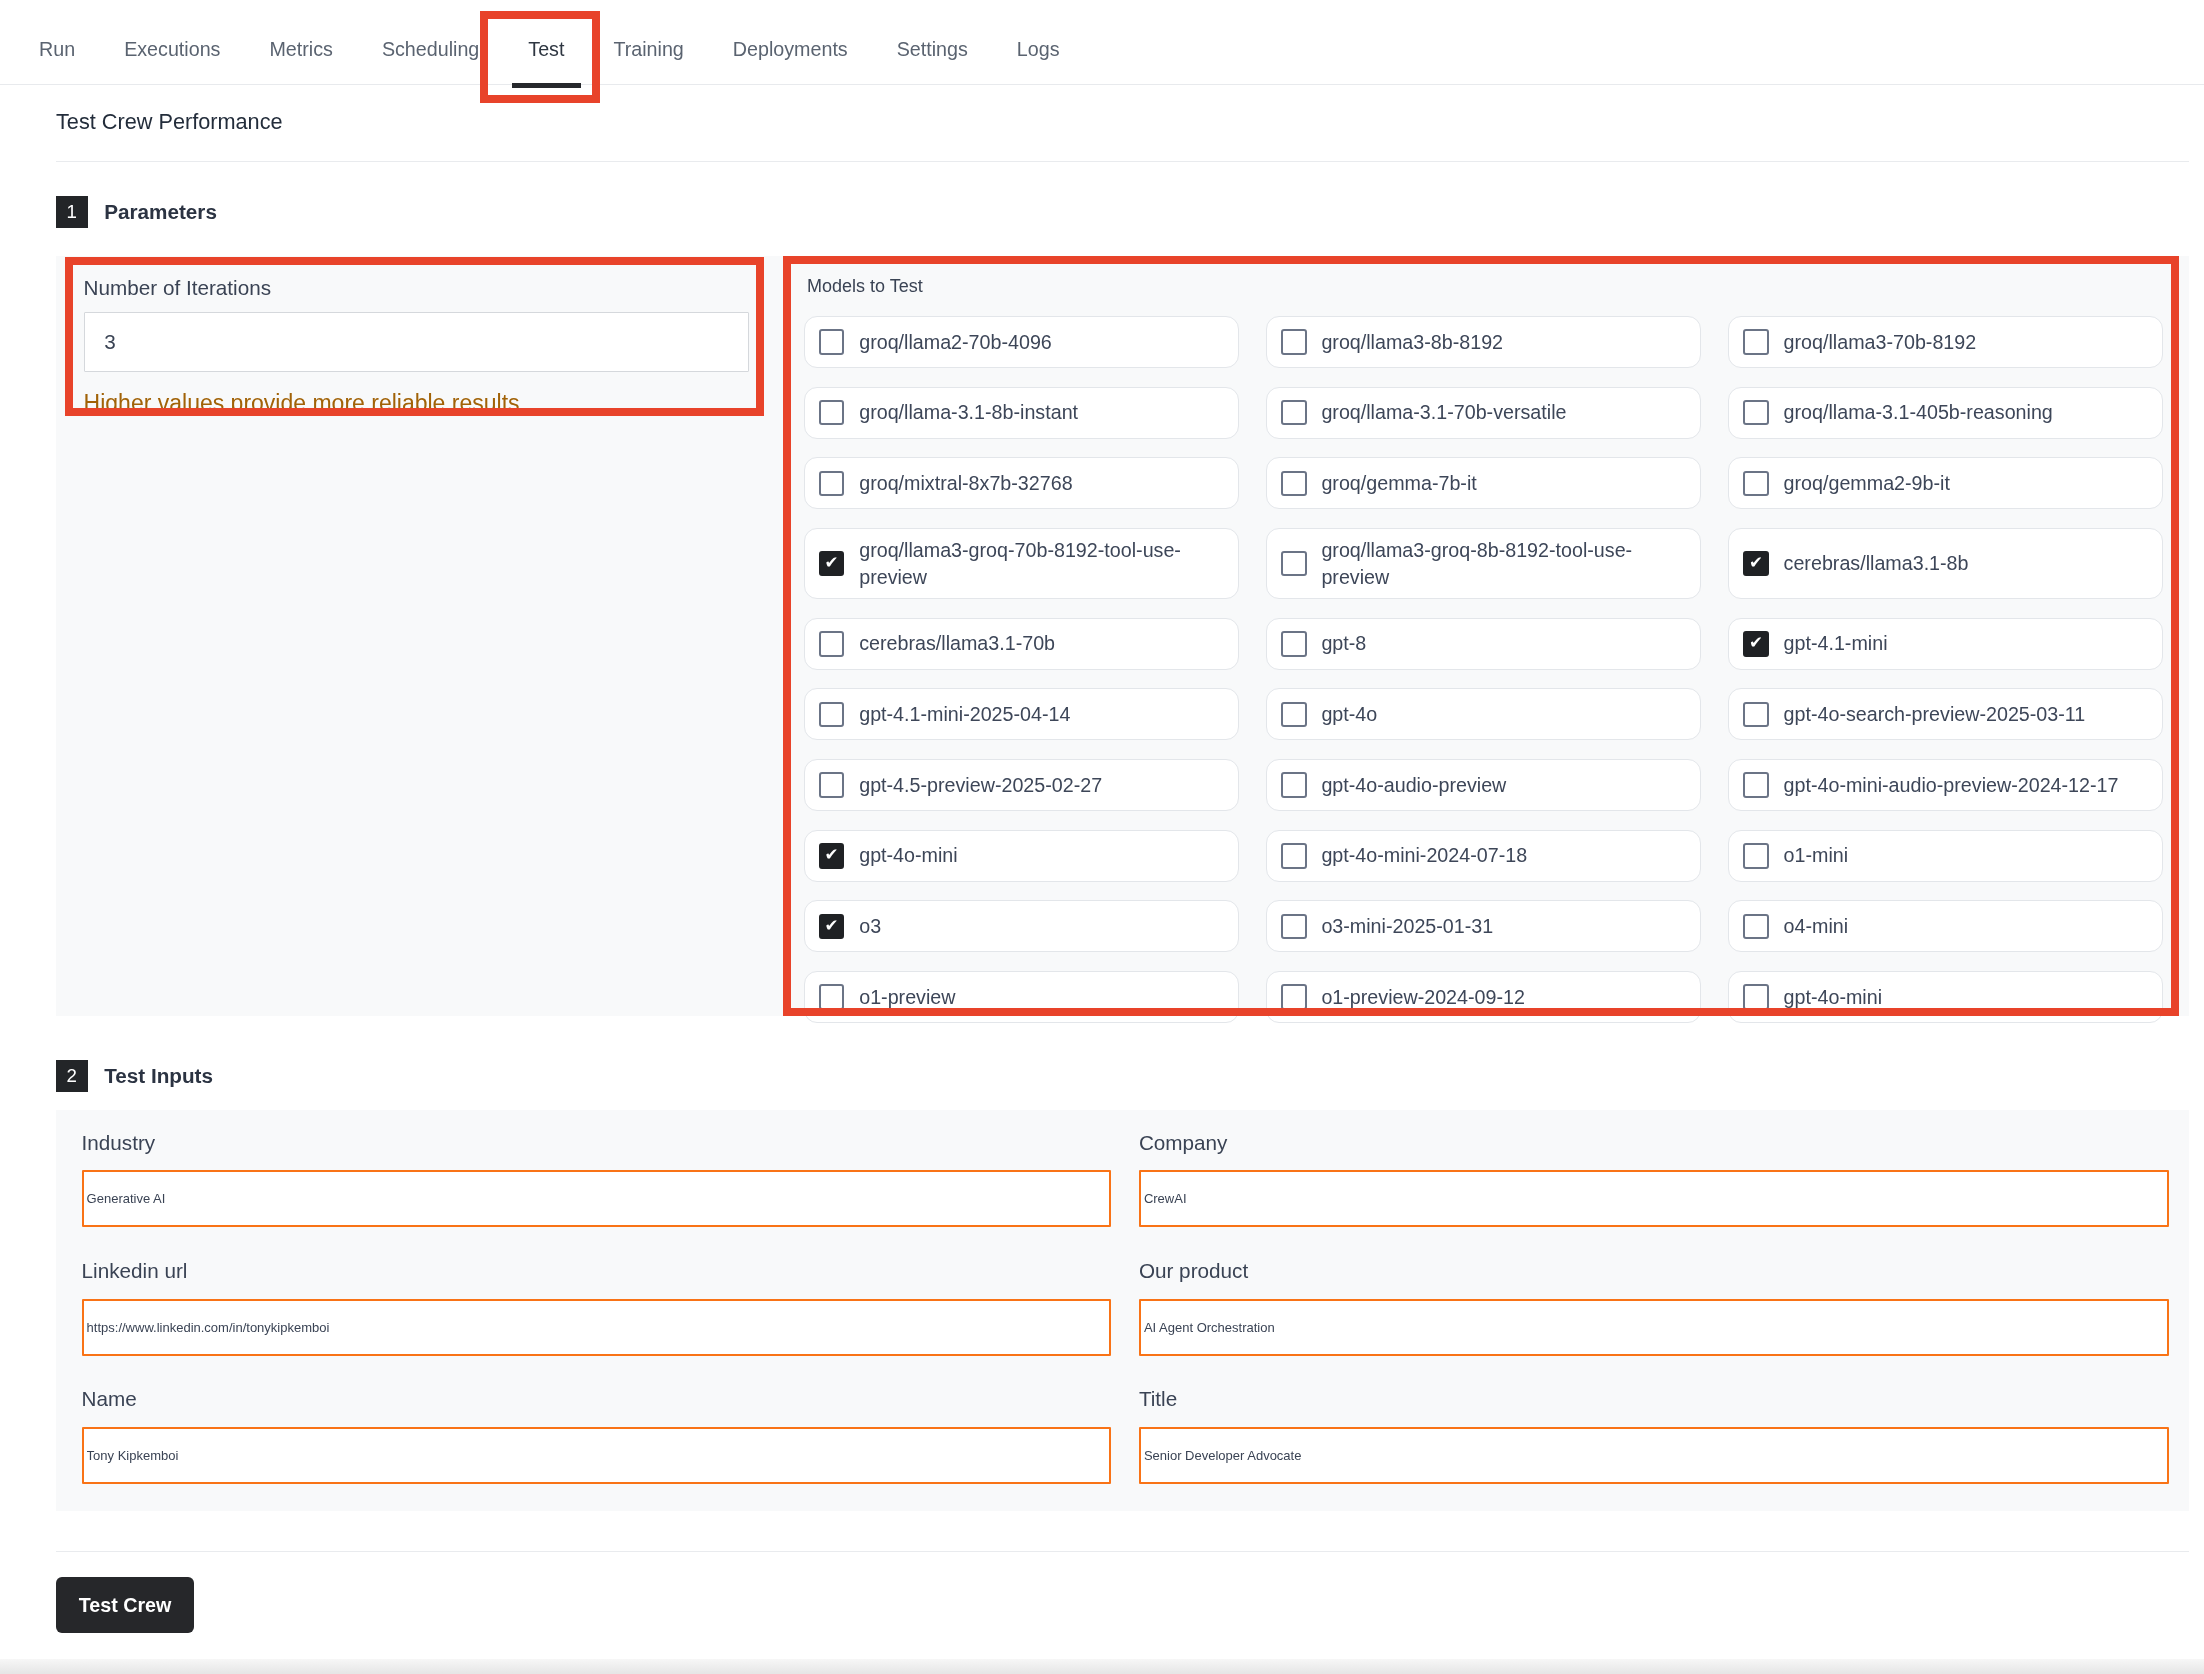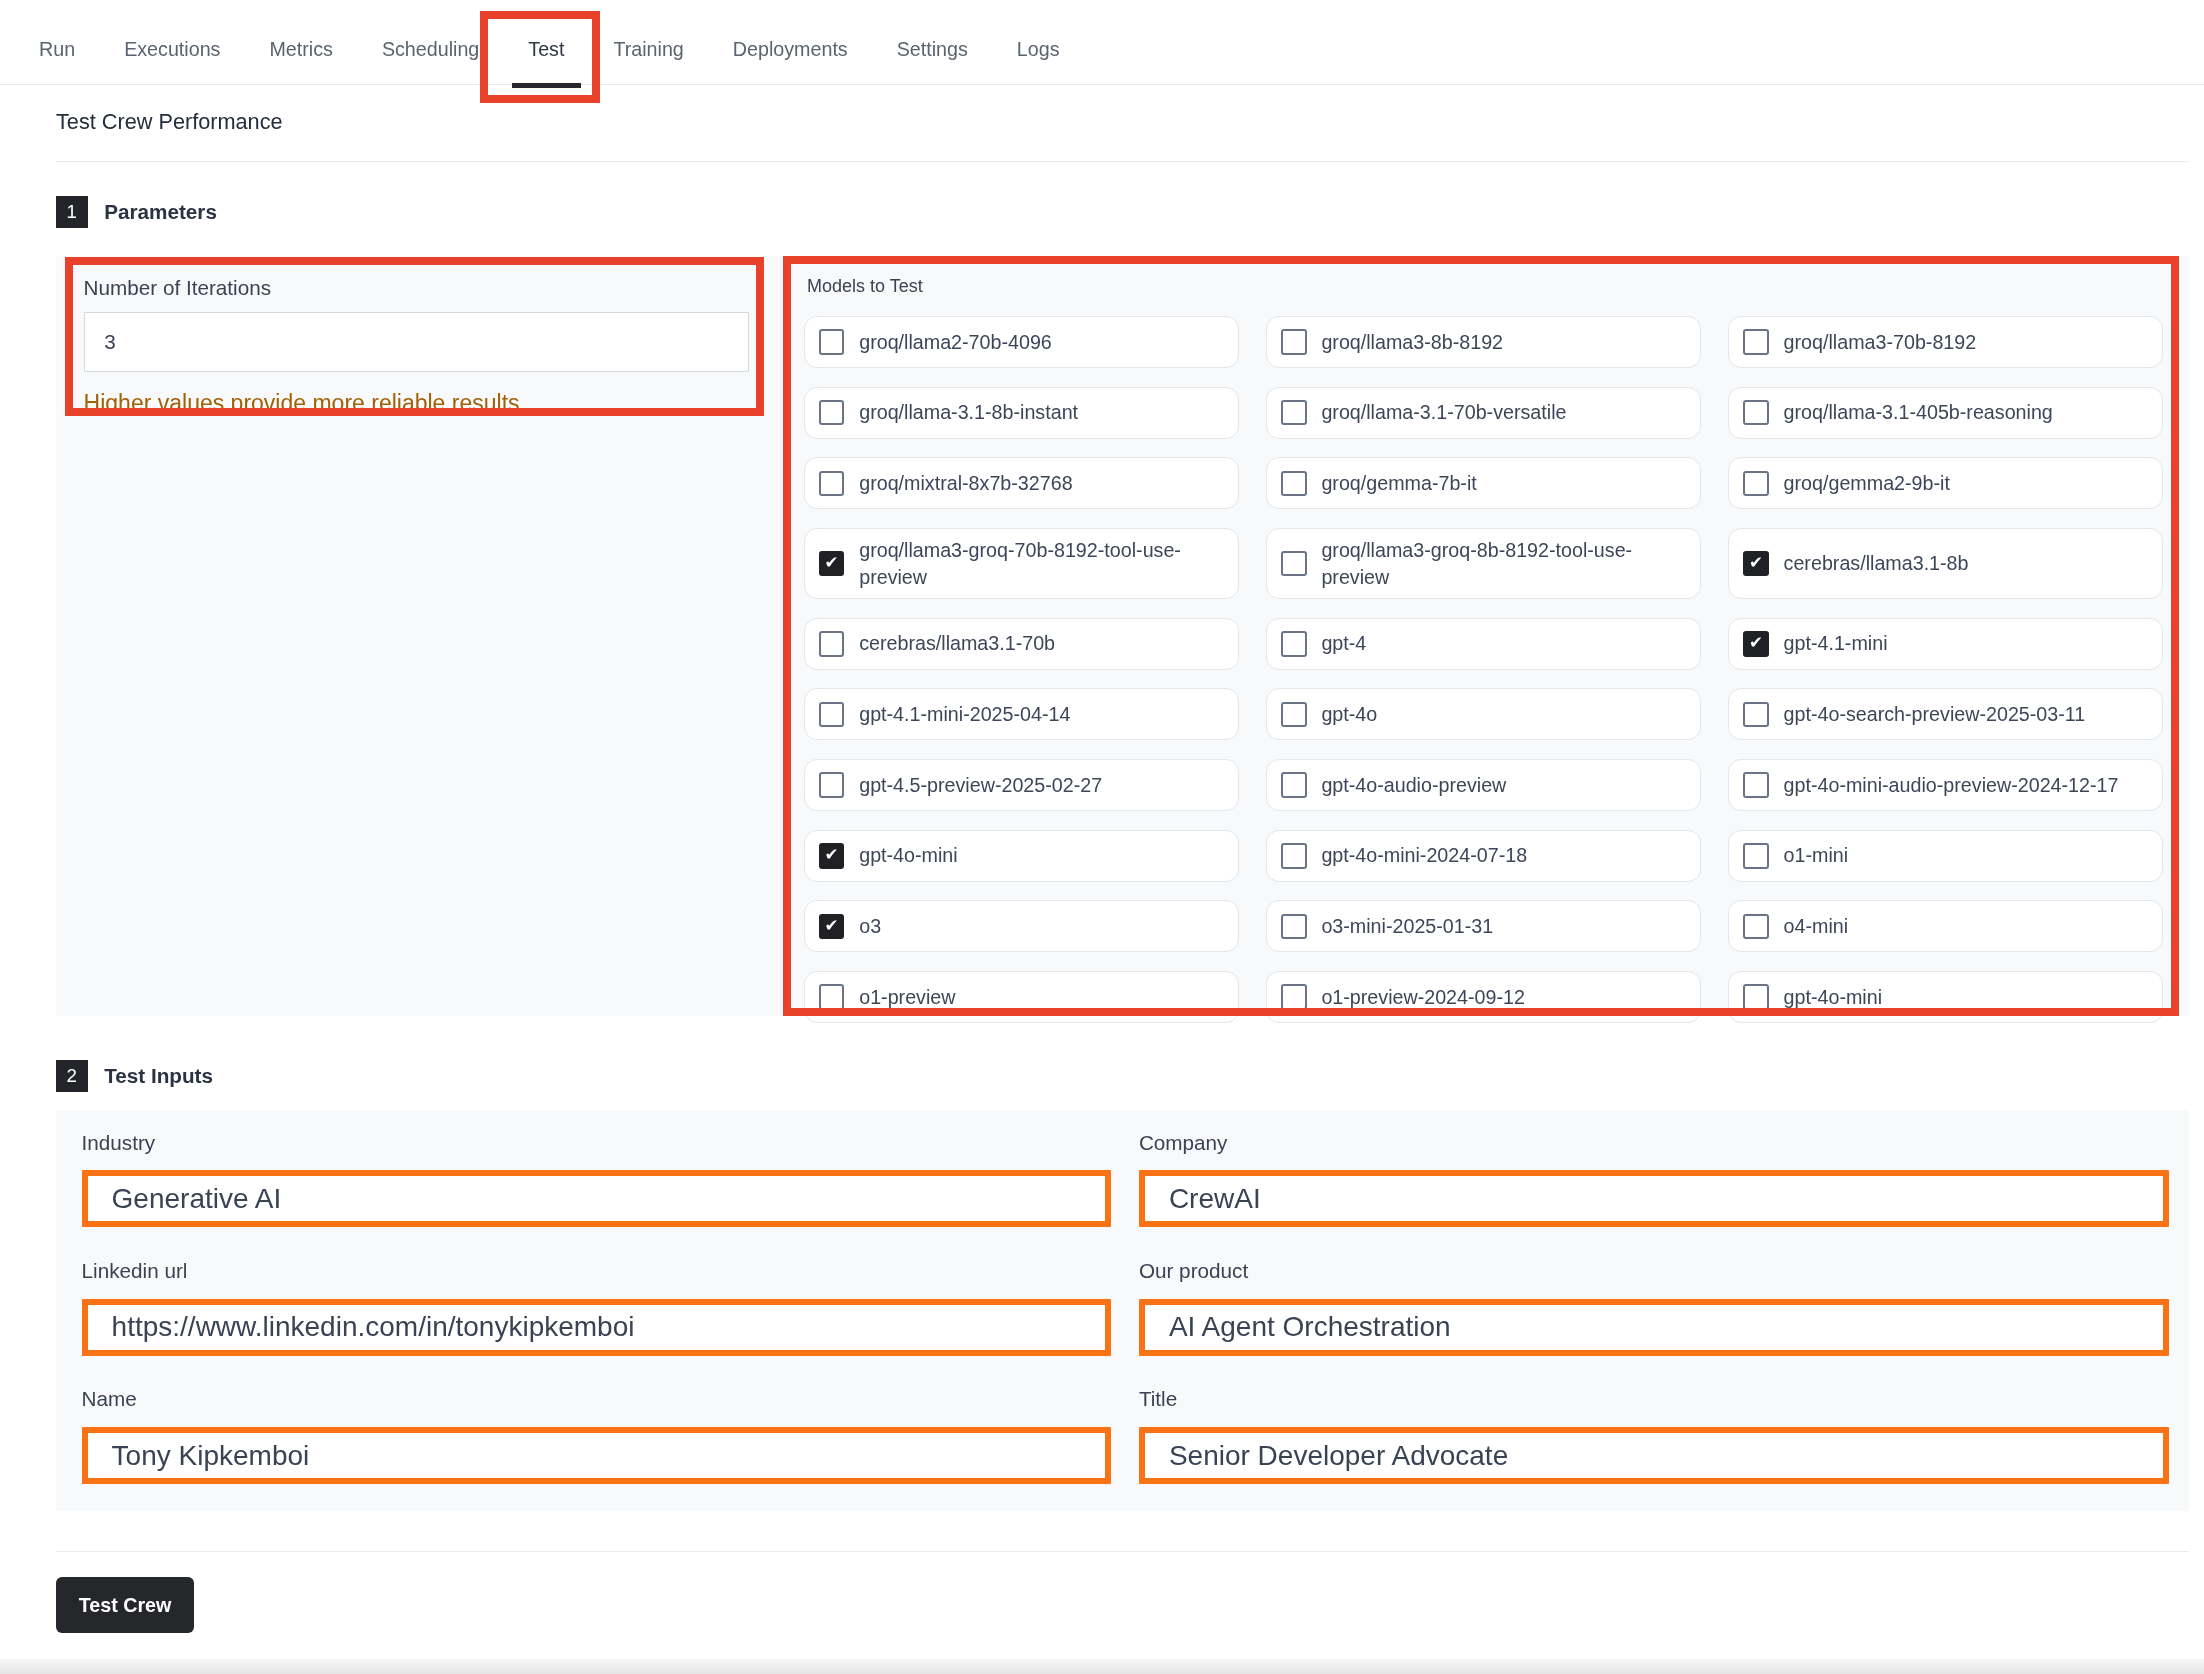--- a/index.html
+++ b/index.html
@@ -77,22 +77,22 @@
   }
   .checkbox.checked { background:#1f2124; border-color:#1f2124; }
   .check-glyph { color:#fff; font-size:16.7px; font-weight:700; line-height:1; }
   
   .fields-grid {
     position:absolute; left:25.6px; top:20.7px; width:2087px;
     display:grid; grid-template-columns:1fr 1fr; column-gap:27.6px; row-gap:31.5px;
   }
   .field label { display:block; font-size:20.7px; color:#3a4354; margin-bottom:15.8px; }
   .field input {
-    width:100%; height:57px; border:6px solid #f97316; background:#fff;
-    padding:0 24px; font-size:28px; color:#3a4354; font-family:inherit; border-radius:1px;
+    width:100%; height:57px; border:2px solid #f97316; background:#fff;
+    padding:0 3px; font-size:13px; color:#3a4354; font-family:inherit; border-radius:1px;
   }
   
   .btn {
     position:absolute; left:56px; top:1577px; height:56px; padding:0 22.7px;
     background:#26272a; color:#fff; font-size:19.7px; font-weight:700;
     border:none; border-radius:5.9px; cursor:pointer;
     display:flex; align-items:center; justify-content:center; font-family:inherit;
   }
   .bottom-strip {
     position:absolute; left:0; bottom:0; width:100%; height:15.8px;
@@ -222,21 +222,21 @@
       <div class="model-card">
         <span class="checkbox">
           <span class="check-glyph"></span>
         </span>
         <span class="model-label">cerebras/llama3.1-70b</span>
       </div>
       <div class="model-card">
         <span class="checkbox">
           <span class="check-glyph"></span>
         </span>
-        <span class="model-label">gpt-4</span>
+        <span class="model-label">gpt-8</span>
       </div>
       <div class="model-card">
         <span class="checkbox checked">
           <span class="check-glyph">✔</span>
         </span>
         <span class="model-label">gpt-4.1-mini</span>
       </div>
       <div class="model-card">
         <span class="checkbox">
           <span class="check-glyph"></span>

